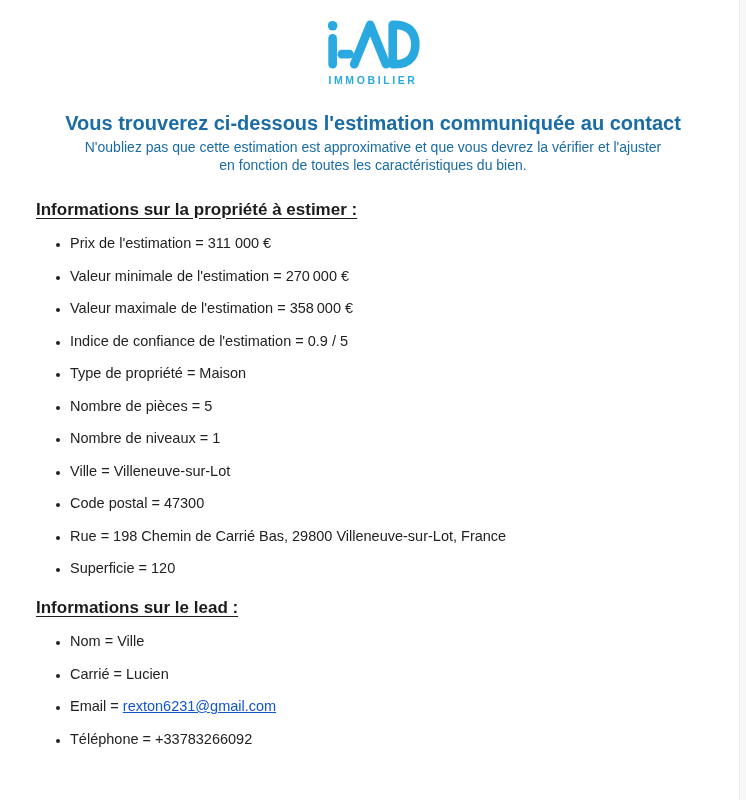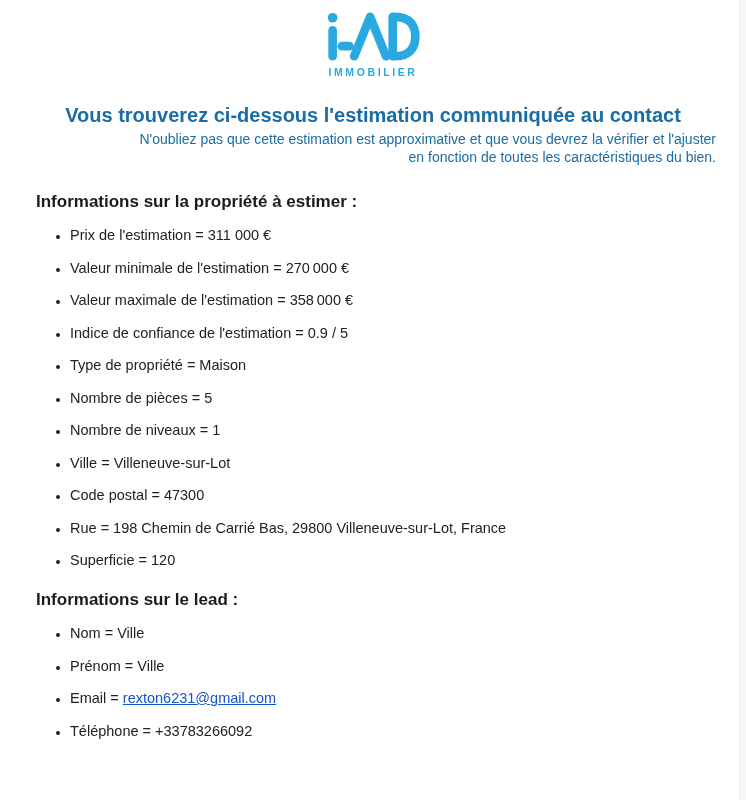--- a/index.html
+++ b/index.html
@@ -14,45 +14,46 @@
     width:746px;height:800px;
     background:#ffffff;
     font-family:"Liberation Sans","DejaVu Sans",sans-serif;
     position:relative;overflow:hidden;
     color:var(--text);
   }
   .edge-strip{
     position:absolute;top:0;right:0;width:7px;height:800px;
     background:#f7f7f7;border-left:1px solid #ededed;
   }
-  .page{padding-top:12px;}
+  .page{padding-top:20px;}
   .logo-wrap{text-align:center;}
   .logo-svg{display:block;margin:0 auto;width:95px;height:50px;}
   .sr-only{
     position:absolute;width:1px;height:1px;overflow:hidden;
     clip:rect(0 0 0 0);white-space:nowrap;
   }
   .logo-sub{
     margin-top:4px;text-align:center;
     color:var(--brand);font-weight:bold;font-size:10.5px;
     letter-spacing:2.6px;
   }
   .title{
     margin:26px 30px 0;text-align:center;
     color:var(--accent);font-size:20px;font-weight:bold;line-height:22px;
   }
   .subtitle{
-    margin:4px 30px 0;text-align:right;
+    margin:4px 30px 0;text-align:center;
     color:var(--accent);font-size:14px;line-height:18px;font-weight:400;
   }
   .subtitle span{display:block;}
   .section{margin:0 36px;}
   .section-heading{
     margin:26px 0 0 0;
     font-size:17px;font-weight:bold;color:#1c1c1c;
+    text-decoration:underline;
     text-underline-offset:3px;
   }
   ul.bullets{
     margin:16px 0 0 0;
     padding-left:34px;
     list-style:disc outside;
   }
   ul.bullets li{
     font-size:14.5px;line-height:15px;
     color:var(--text);
@@ -102,21 +103,21 @@
       <li>Code postal = 47300</li>
       <li>Rue = 198 Chemin de Carrié Bas, 29800 Villeneuve-sur-Lot, France</li>
       <li>Superficie = 120</li>
     </ul>
   </div>
 
   <div class="section lead-section">
     <h2 class="section-heading">Informations sur le lead :</h2>
     <ul class="bullets">
       <li>Nom = Ville</li>
-      <li>Prénom = Ville</li>
+      <li>Carrié = Lucien</li>
       <li>
         <span>Email = </span><a class="email-link">rexton6231@gmail.com</a>
       </li>
       <li>Téléphone = +33783266092</li>
     </ul>
   </div>
 
 </div>
 
 <div class="edge-strip"></div>

